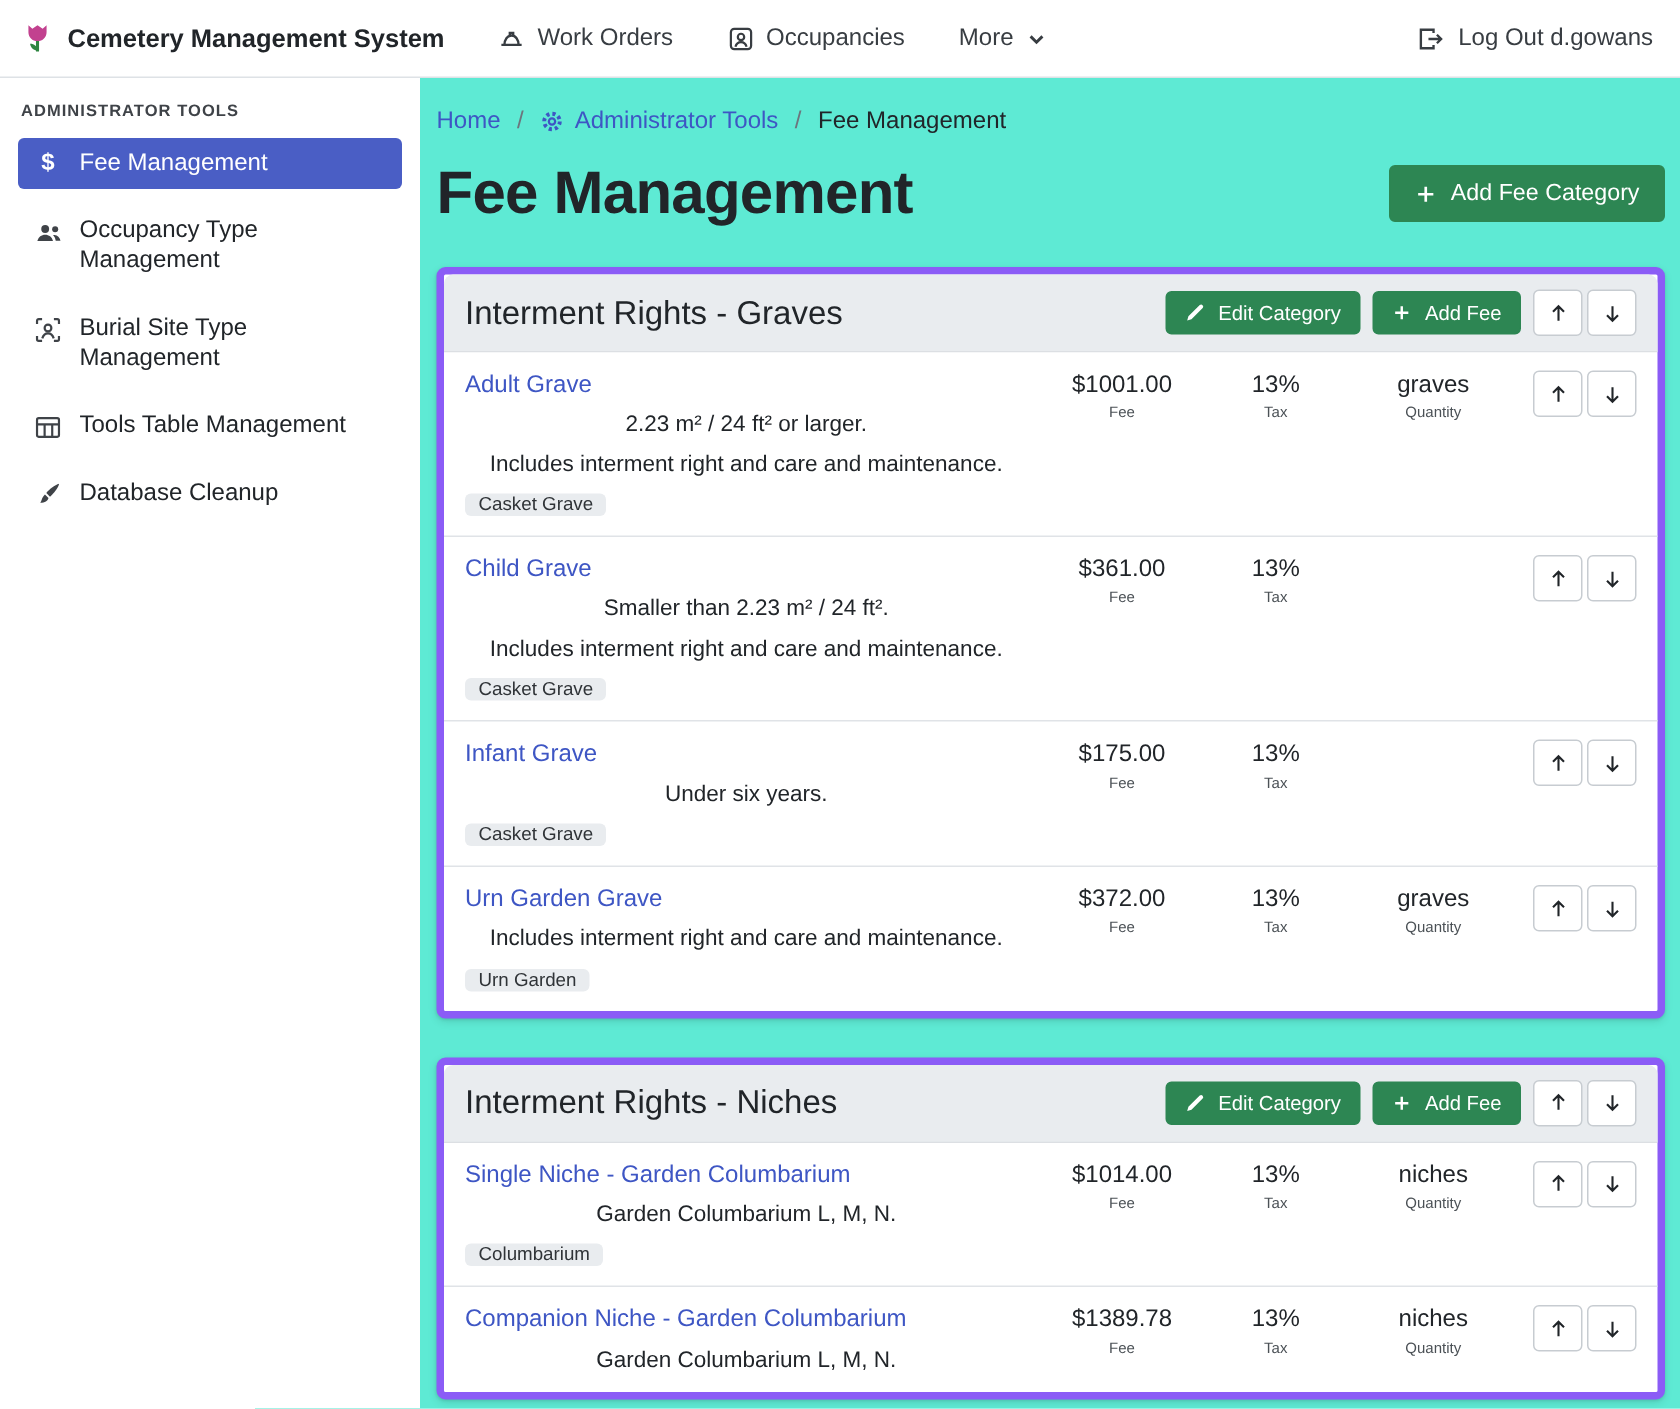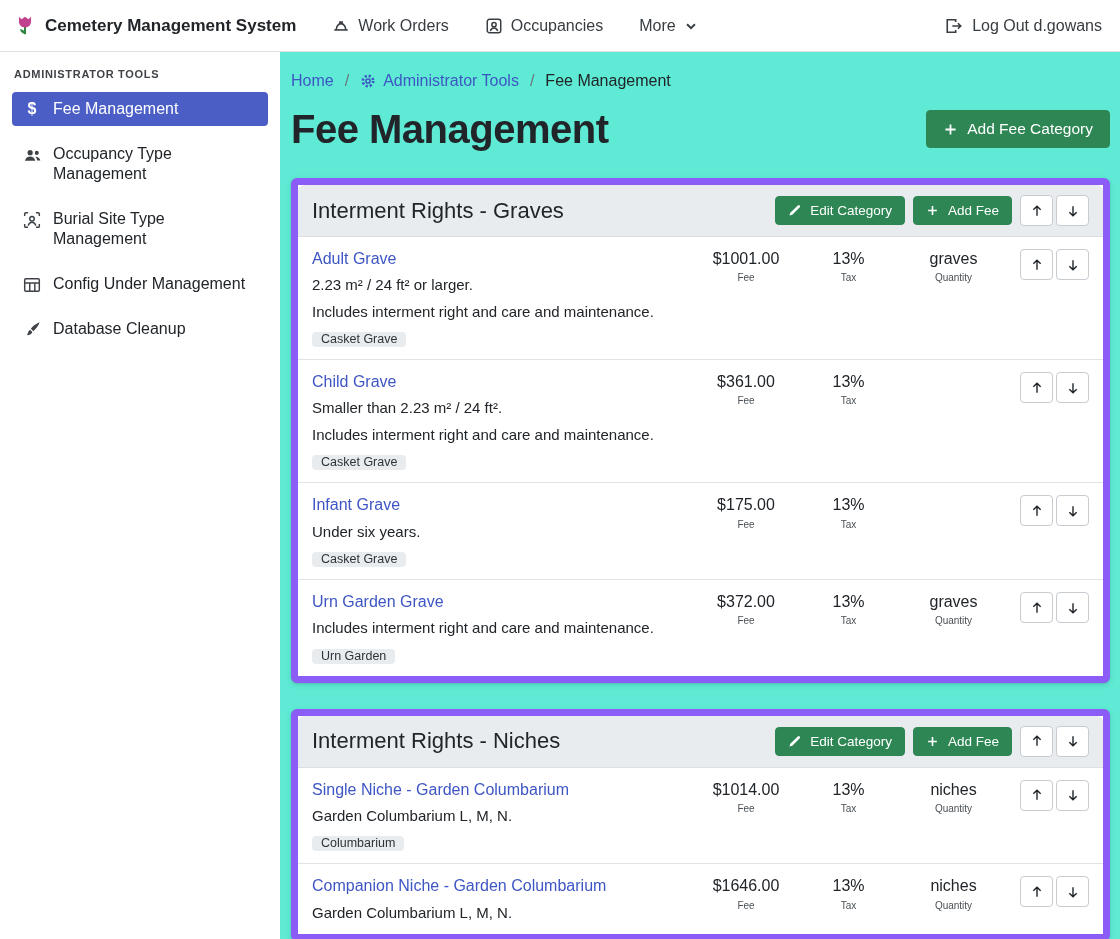--- a/index.html
+++ b/index.html
@@ -40,31 +40,31 @@
   .title-row { display:flex; align-items:center; justify-content:space-between; margin-top:16px; }
   .page-title { font-size:40px; font-weight:600; letter-spacing:-.5px; margin:0; line-height:1.15; }
 
   
   .btn-green { display:inline-flex; align-items:center; gap:9px; background:var(--success,#2d8653); color:#fff; border:1px solid var(--success,#2d8653); border-radius:4px; cursor:pointer; font-family:inherit;justify-content:center; }
   .btn-lg { font-size:15.5px; padding:9px 16px; }
   .btn-sm { font-size:13.5px; padding:6px 12px; }
   .btn-sq { width:33px; height:31px; background:#fff; border:1px solid #c7ccd1; border-radius:4px; display:inline-flex; align-items:center; justify-content:center; color:#212529; cursor:pointer; padding:0; }
 
   
-  .card { margin-top:26px; background:#fff; border:7px solid #8b5cf6; border-radius:6px; box-shadow:0 1px 2px rgba(0,0,0,.10), 0 2px 6px rgba(0,0,0,.10); }
+  .card { margin-top:26px; background:#fff; border:5px solid #8b5cf6; border-radius:6px; box-shadow:0 1px 2px rgba(0,0,0,.10), 0 2px 6px rgba(0,0,0,.10); }
   .card-header { background:var(--header-bg,#e9ecef); padding:10px 14px; display:flex; align-items:center; gap:8px; border-radius:6px 6px 0 0; border-bottom:1px solid #dcdfe3; }
   .card-title { flex:1; font-size:22px; font-weight:500; color:#212529; }
   .arrow-group { display:flex; gap:3px; }
 
   
   .fee-row { display:flex; align-items:flex-start; padding:12px 14px 12px; }
   .fee-row + .fee-row { border-top:1px solid #e0e3e7; }
   .fee-main { flex:1; min-width:0; padding-right:8px; }
   .fee-name { color:var(--link,#3e56c4); font-weight:400; font-size:16px; text-decoration:none; cursor:pointer; display:inline-block; line-height:1.2; }
-  .fee-desc { margin:7px 0 0; font-size:15px; line-height:1.3; color:#212529; }
+  .fee-desc { margin:7px 0 0; font-size:15px; line-height:1.3; color:#212529;text-align:center; }
   .fee-tags { margin-top:8px; }
   .badge { display:inline-block; background:#e9ecef; color:#2f3337; font-size:12.5px; padding:0 9px; border-radius:4px; line-height:1.2; }
   .col { text-align:center; }
   .col .val { font-size:16px; line-height:1.2; }
   .col .lbl { font-size:10px; color:#4b5156; margin-top:4px; }
   .col-fee { width:110px; }
   .col-tax { width:95px; }
   .col-qty { width:115px; }
   .row-arrows { width:78px; display:flex; gap:3px; justify-content:flex-end; }
 
@@ -162,21 +162,21 @@
         <span>Burial Site Type Management</span>
       </div>
 
       <div class="side-item">
         <span class="s-icon">
           <svg width="18" height="18" viewBox="0 0 16 16" fill="none" stroke="currentColor" stroke-width="1.3">
             <rect x="1.5" y="2.5" width="13" height="11" rx="1"></rect>
             <path d="M1.5 6.2h13M6 6.2v7.3M10.5 6.2v7.3"></path>
           </svg>
         </span>
-        <span>Config Under Management</span>
+        <span>Tools Table Management</span>
       </div>
 
       <div class="side-item">
         <span class="s-icon">
           <svg width="18" height="18" viewBox="0 0 16 16" fill="currentColor">
             <path d="M14.6 1.4c-2.6.6-6 3.4-7.6 5.4l2.2 2.2c2-1.6 4.8-5 5.4-7.6z"></path>
             <path d="M6.2 7.7 8.3 9.8c-.4 1.7-2.1 2.8-4.9 2.8 1-1 .7-3 2.8-4.9z"></path>
           </svg>
         </span>
         <span>Database Cleanup</span>
@@ -438,21 +438,21 @@
           </div>
         </div>
 
         <div class="fee-row">
           <div class="fee-main">
             <a class="fee-name">Companion Niche - Garden Columbarium</a>
             <p class="fee-desc">Garden Columbarium L, M, N.</p>
             
           </div>
           <div class="col col-fee">
-            <div class="val">$1646.00</div>
+            <div class="val">$1389.78</div>
             <div class="lbl">Fee</div>
           </div>
           <div class="col col-tax">
             <div class="val">13%</div>
             <div class="lbl">Tax</div>
           </div>
           <div class="col col-qty">
             <div class="val">niches</div>
             <div class="lbl">Quantity</div>
           </div>

